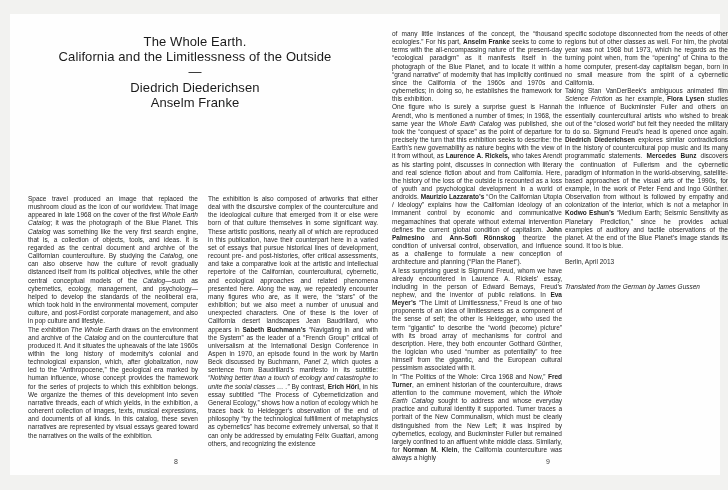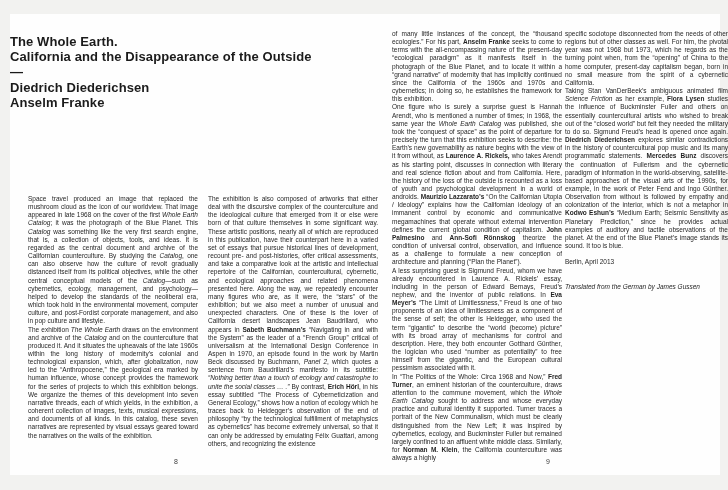--- a/index.html
+++ b/index.html
@@ -14,26 +14,25 @@
     overflow:hidden;
   }
   .spread{
     position:absolute;
     left:10px;top:14px;right:8px;bottom:15px;
     background:#fefefe;
   }
   .title-block{
     position:absolute;
     left:0;top:20px;width:370px;
-    text-align:left;
+    text-align:center;
     color:#1b1b1b;
     font-size:13px;
     line-height:15px;
     letter-spacing:.1px;
-    font-weight:bold;
   }
   .title-block .sep{
     font-size:13px;
     line-height:16px;
   }
   .col{
     position:absolute;
     width:170px;
     font-size:6.5px;
     line-height:8.15px;
@@ -60,21 +59,21 @@
   .pagenum-right{left:536px;bottom:9px;}
 </style>
 </head>
 <body>
 
 <div class="stage">
   <div class="spread">
 
     <div class="title-block">
       <div>The Whole Earth.</div>
-      <div>California and the Disappearance of the Outside</div>
+      <div>California and the Limitlessness of the Outside</div>
       <div class="sep">—</div>
       <div>Diedrich Diederichsen</div>
       <div>Anselm Franke</div>
     </div>
 
     <div class="col col-l1">
         <p><span>Space travel produced an image that replaced the mushroom cloud as the icon of our worldview. That image appeared in late 1968 on the cover of the first </span><span class="ri">Whole Earth Catalog</span><span>; it was the photograph of the Blue Planet. This </span><span class="ri">Catalog</span><span> was something like the very first search engine, that is, a collection of objects, tools, and ideas. It is regarded as the central document and archive of the Californian counterculture. By studying the </span><span class="ri">Catalog</span><span>, one can also observe how the culture of revolt gradually distanced itself from its political objectives, while the other central conceptual models of the </span><span class="ri">Catalog</span><span>—such as cybernetics, ecology, management, and psychology—helped to develop the standards of the neoliberal era, which took hold in the environmental movement, computer culture, and post-Fordist corporate management, and also in pop culture and lifestyle.</span></p>
         <p><span>The exhibition </span><span class="ri">The Whole Earth</span><span> draws on the environment and archive of the </span><span class="ri">Catalog</span><span> and on the counterculture that produced it. And it situates the upheavals of the late 1960s within the long history of modernity’s colonial and technological expansion, which, after globalization, now led to the “Anthropocene,” the geological era marked by human influence, whose concept provides the framework for the series of projects to which this exhibition belongs. We organize the themes of this development into seven narrative threads, each of which yields, in the exhibition, a coherent collection of images, texts, musical expressions, and documents of all kinds. In this catalog, these seven narratives are represented by visual essays geared toward the narratives on the walls of the exhibition.</span></p>
       </div>
 

